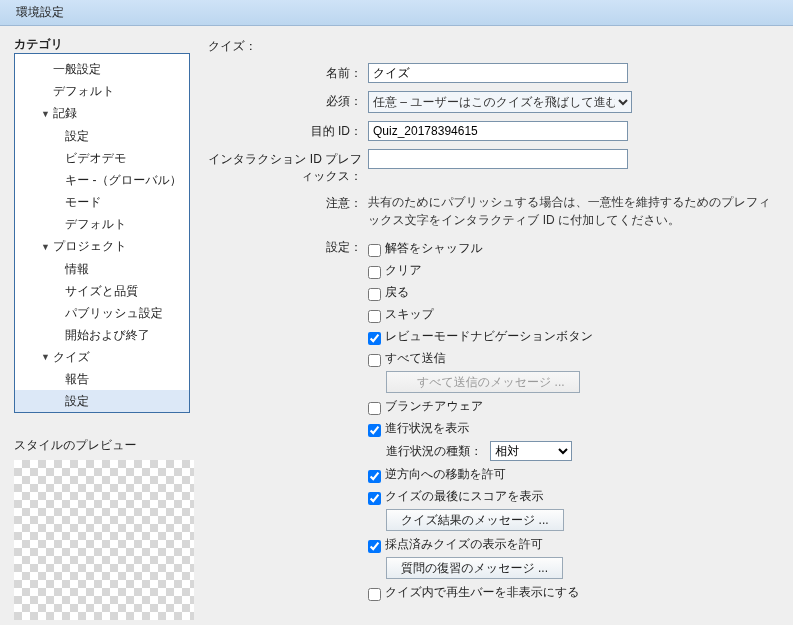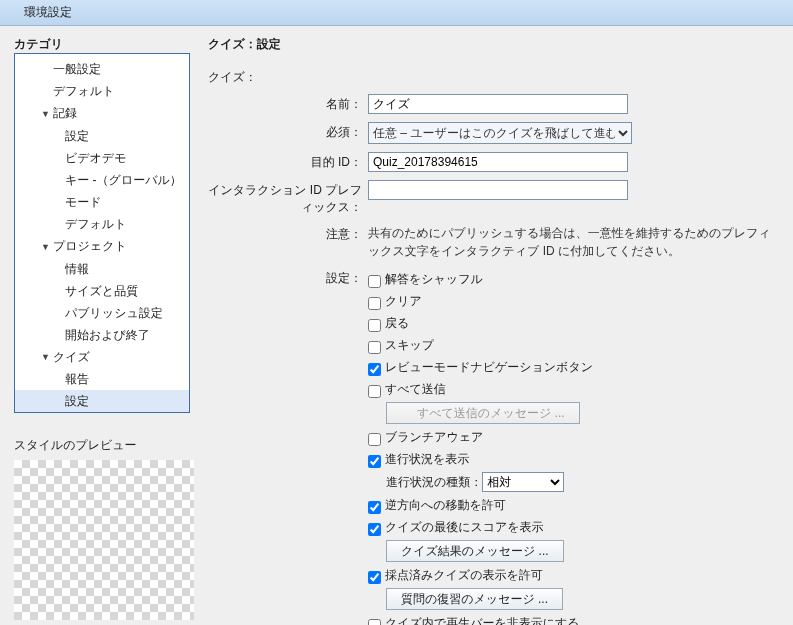--- a/index.html
+++ b/index.html
@@ -9,21 +9,21 @@
     font-size: 12px;
     background: #efefef;
     color: #222;
     width: 793px;
     height: 625px;
     overflow: hidden;
   }
   .titlebar {
     background: linear-gradient(#cfe3f7, #bcd6ef);
     border-bottom: 1px solid #9db8d4;
-    padding: 4px 24px;
+    padding: 4px 16px;
     font-size: 12px;
   }
   .content {
     display: flex;
     height: calc(625px - 24px);
   }
   .left-pane {
     width: 200px;
     padding: 10px 10px 10px 14px;
   }
@@ -148,21 +148,21 @@
     cursor: default;
   }
   .btn.disabled {
     color: #9a9a9a;
     background: linear-gradient(#f7f7f7,#ececec);
     padding-left: 30px;
   }
   .sub-row {
     display: flex;
     align-items: center;
-    gap: 0;
+    gap: 8px;
     margin-left: 18px;
     font-size: 12px;
   }
   select.small {
     width: 82px;
     height: 20px;
     font-size: 12px;
     border: 1px solid #7a93ab;
     background: #fff;
   }
@@ -195,21 +195,20 @@
         <div class="tree-item d1"><span class="tree-arrow">▼</span><span>クイズ</span></div>
         <div class="tree-item d2"><span>報告</span></div>
         <div class="tree-item d2 selected"><span>設定</span></div>
         <div class="tree-item d2"></div>
       </div>
     <div class="style-preview-label">スタイルのプレビュー</div>
     <div class="style-preview"></div>
   </div>
 
   <div class="right-pane">
-    <div class="section-title">クイズ：設定</div>
 
     <div class="row">
       <div class="lbl" style="width:60px;text-align:left;">クイズ：</div>
     </div>
 
     <div class="row">
       <div class="lbl">名前：</div>
       <div class="field">
         <input type="text" class="tx" value="クイズ" style="">
       </div>

